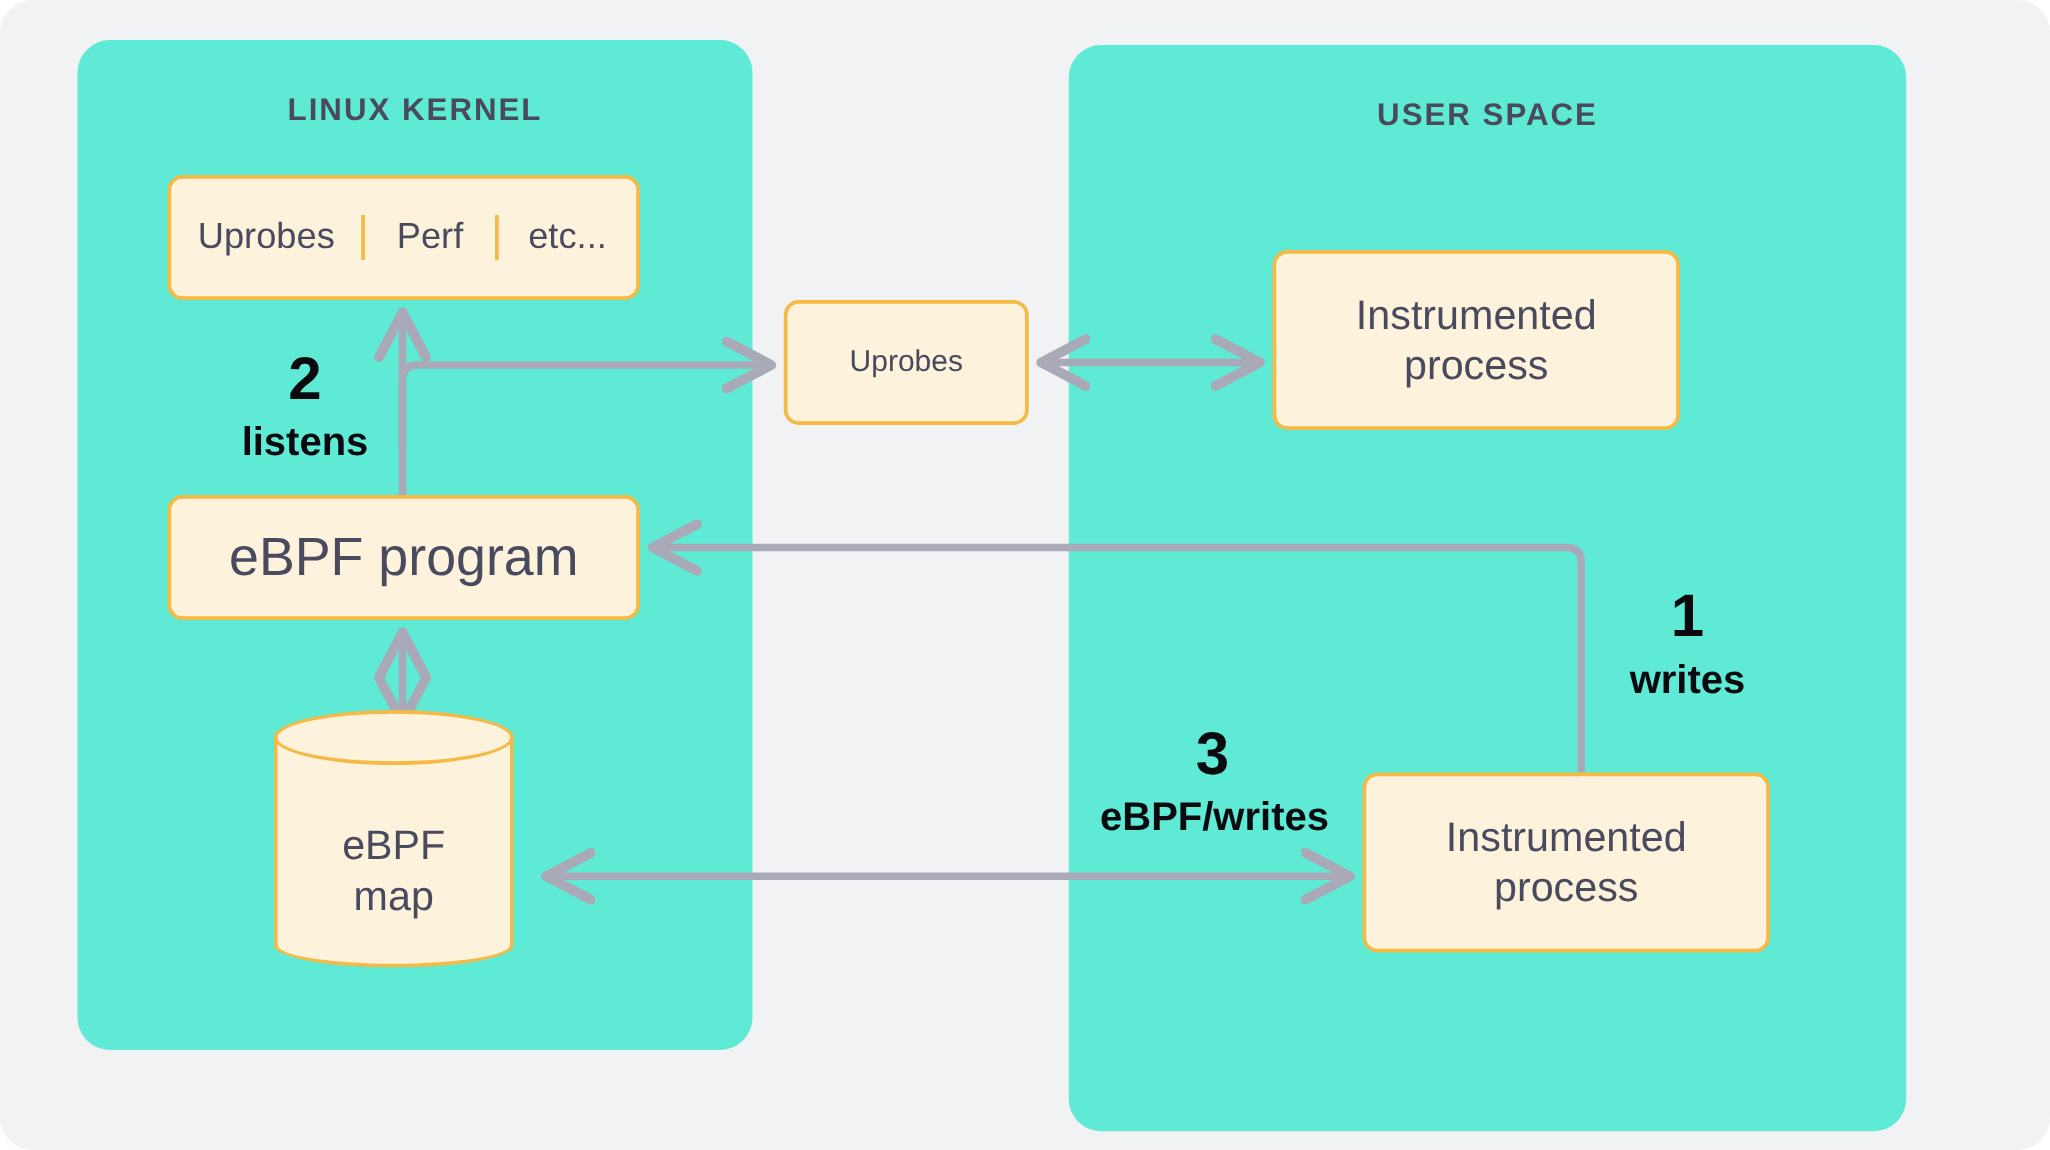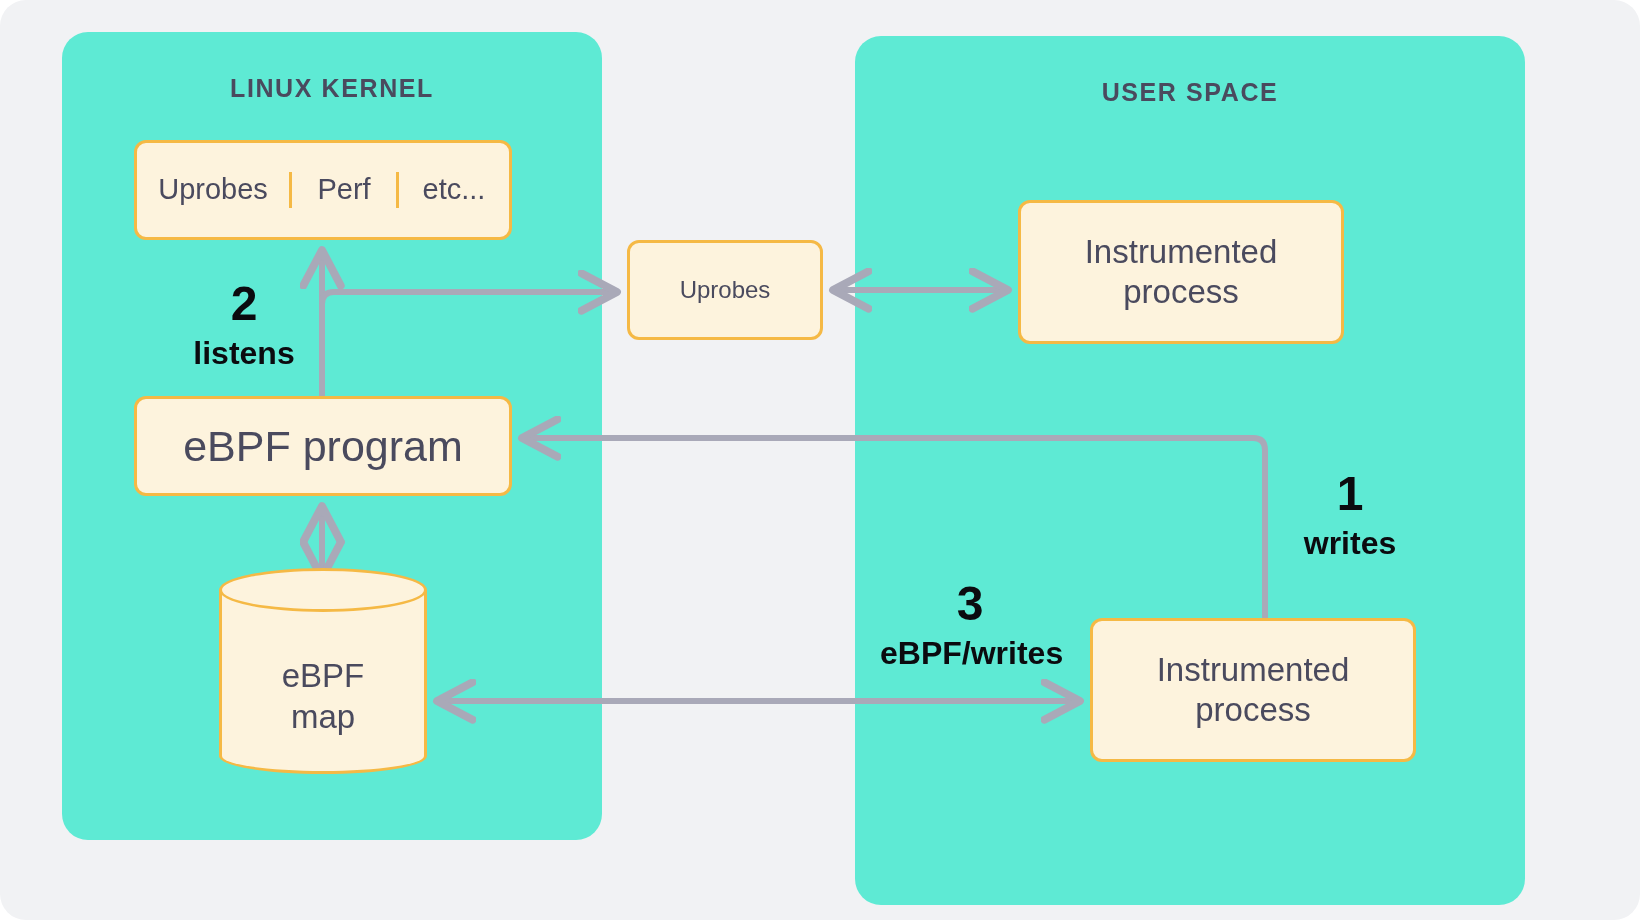--- a/index.html
+++ b/index.html
@@ -83,21 +83,21 @@
     font-size: 33px;
   }
   #node-proc-bottom {
     left: 1090px; top: 618px; width: 326px; height: 144px;
     font-size: 33px;
   }
 
   
   #node-ebpf-map {
     position: absolute;
-    left: 219px; top: 568px; width: 208px; height: 228px;
+    left: 219px; top: 568px; width: 192px; height: 228px;
   }
   #node-ebpf-map .cyl-body {
     position: absolute;
     left: 0; top: 22px;
     width: 100%;
     height: 184px;
     box-sizing: border-box;
     background: #fdf3dd;
     border-left: 3px solid #f5b945;
     border-right: 3px solid #f5b945;

